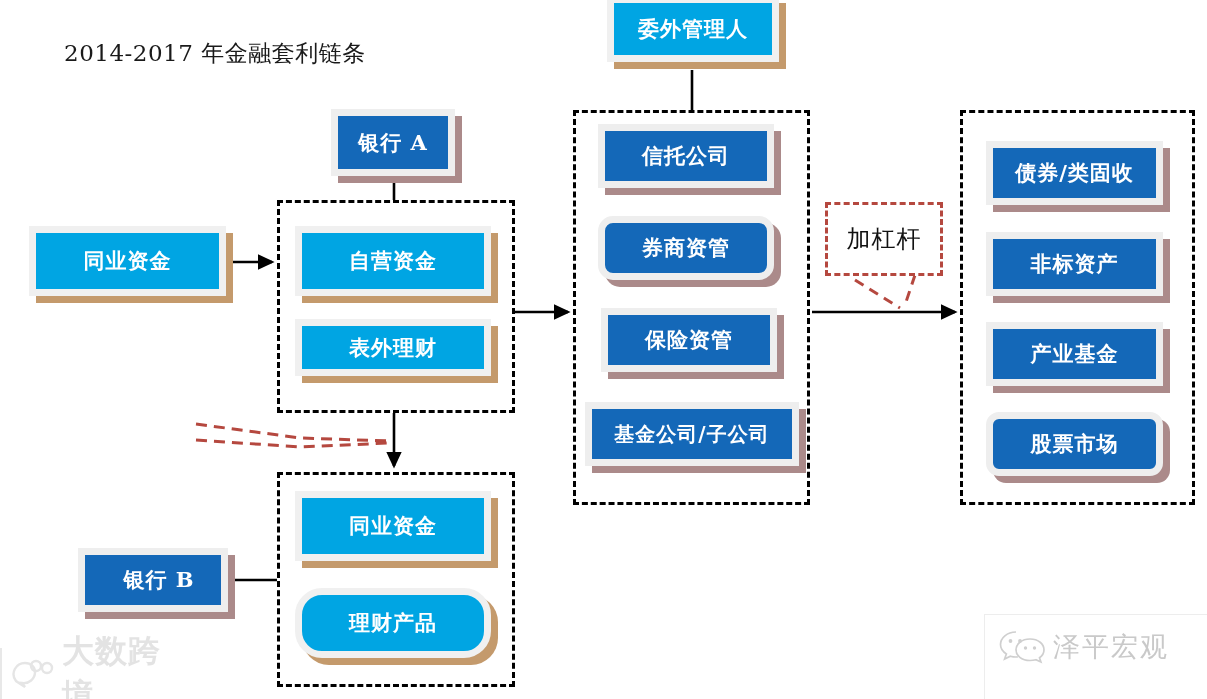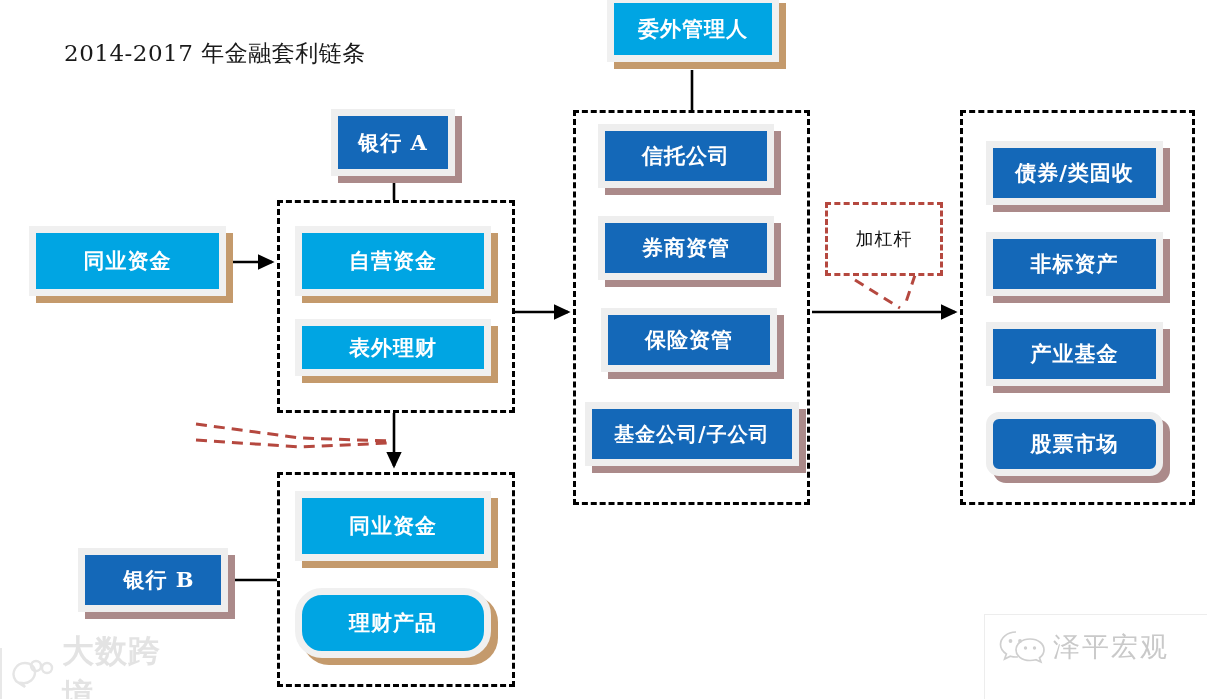--- a/index.html
+++ b/index.html
@@ -69,21 +69,21 @@
   
   .callout {
     position: absolute;
     box-sizing: border-box;
     border: 3px dashed #b5483f;
     background: #ffffff;
     display: flex;
     align-items: center;
     justify-content: center;
     font-family: "DejaVu Serif", "Liberation Serif", serif;
-    font-size: 18px;
+    font-size: 24px;
     color: #111111;
     letter-spacing: 1px;
     white-space: nowrap;
   }
 
   
   #connectors {
     position: absolute;
     left: 0; top: 0;
     width: 1207px;
@@ -207,21 +207,21 @@
   </div>
 
   <div class="node light" style="left:607px; top:-4px; width:172px; height:66px;">
     <span class="lbl">委外管理人</span>
   </div>
 
   <div class="node dark" style="left:598px; top:124px; width:176px; height:64px;">
     <span class="lbl">信托公司</span>
   </div>
 
-  <div class="node dark" style="left:598px; top:216px; width:176px; height:64px;">
+  <div class="node dark" style="left:598px; top:216px; width:176px; height:64px;border-radius:15px;">
     <span class="lbl">券商资管</span>
   </div>
 
   <div class="node dark" style="left:601px; top:308px; width:176px; height:64px;">
     <span class="lbl">保险资管</span>
   </div>
 
   <div class="node dark" style="left:585px; top:402px; width:214px; height:64px; font-size:20px;">
     <span class="lbl">基金公司/子公司</span>
   </div>

